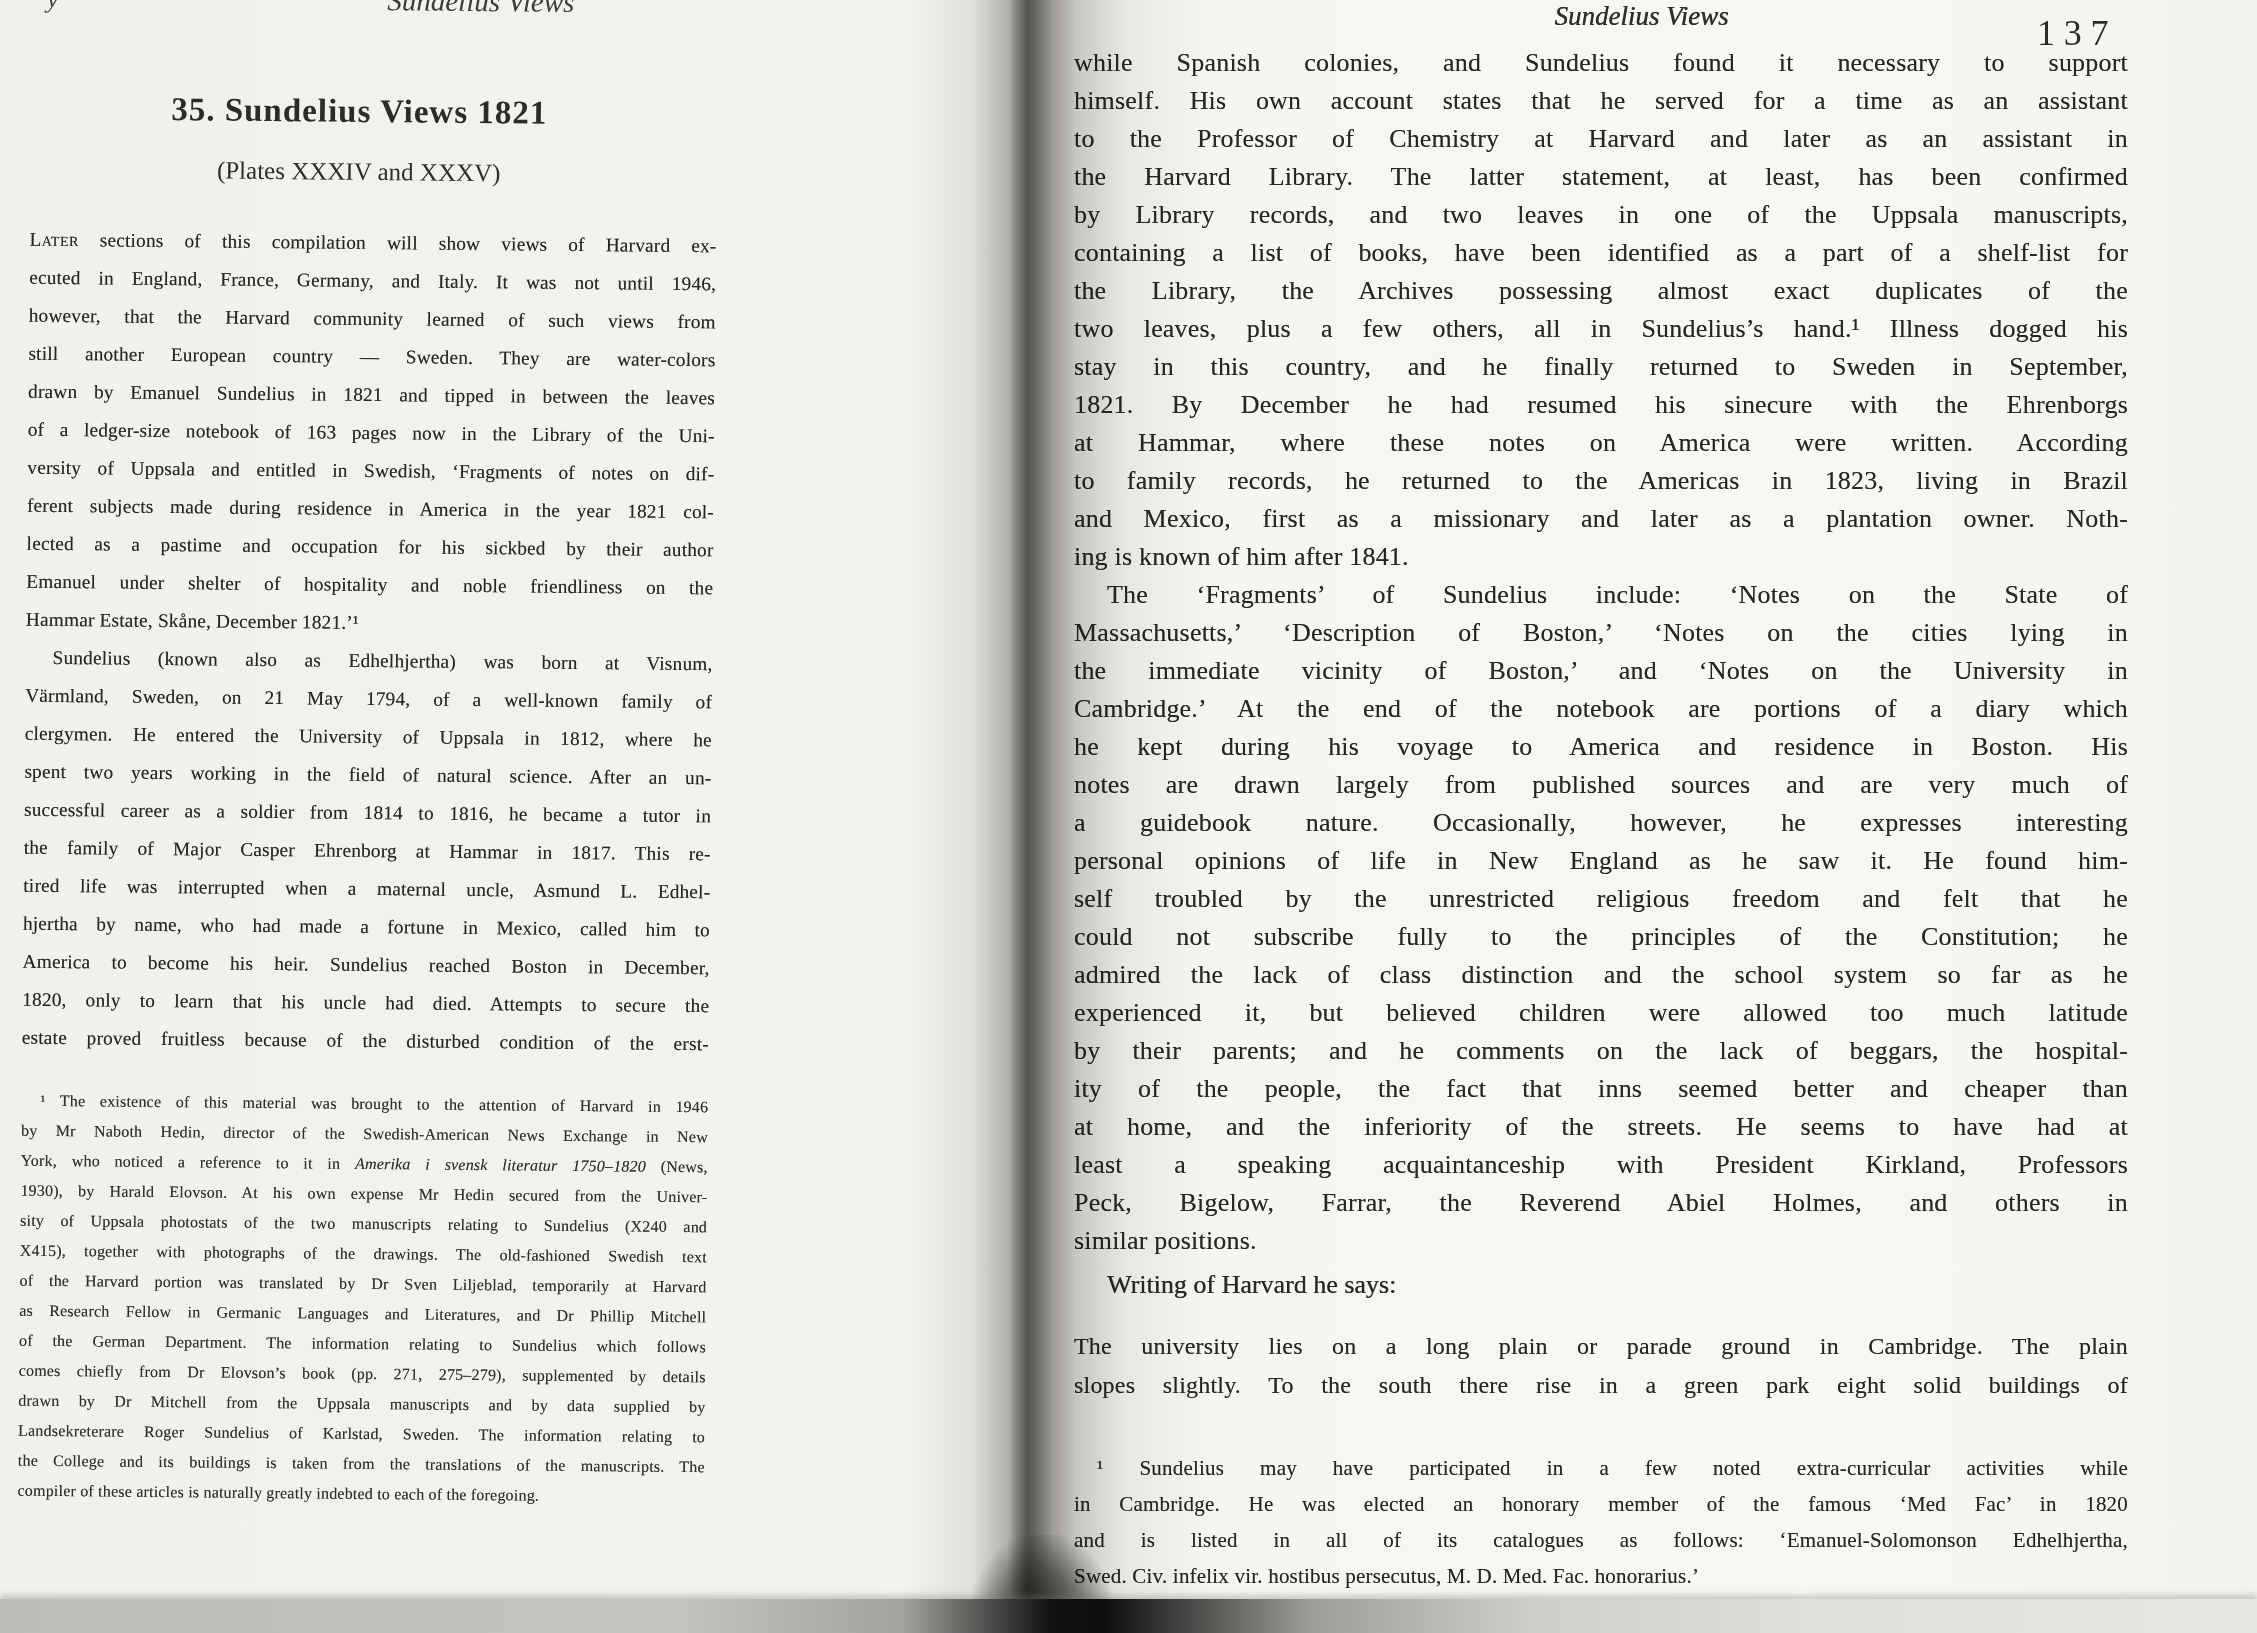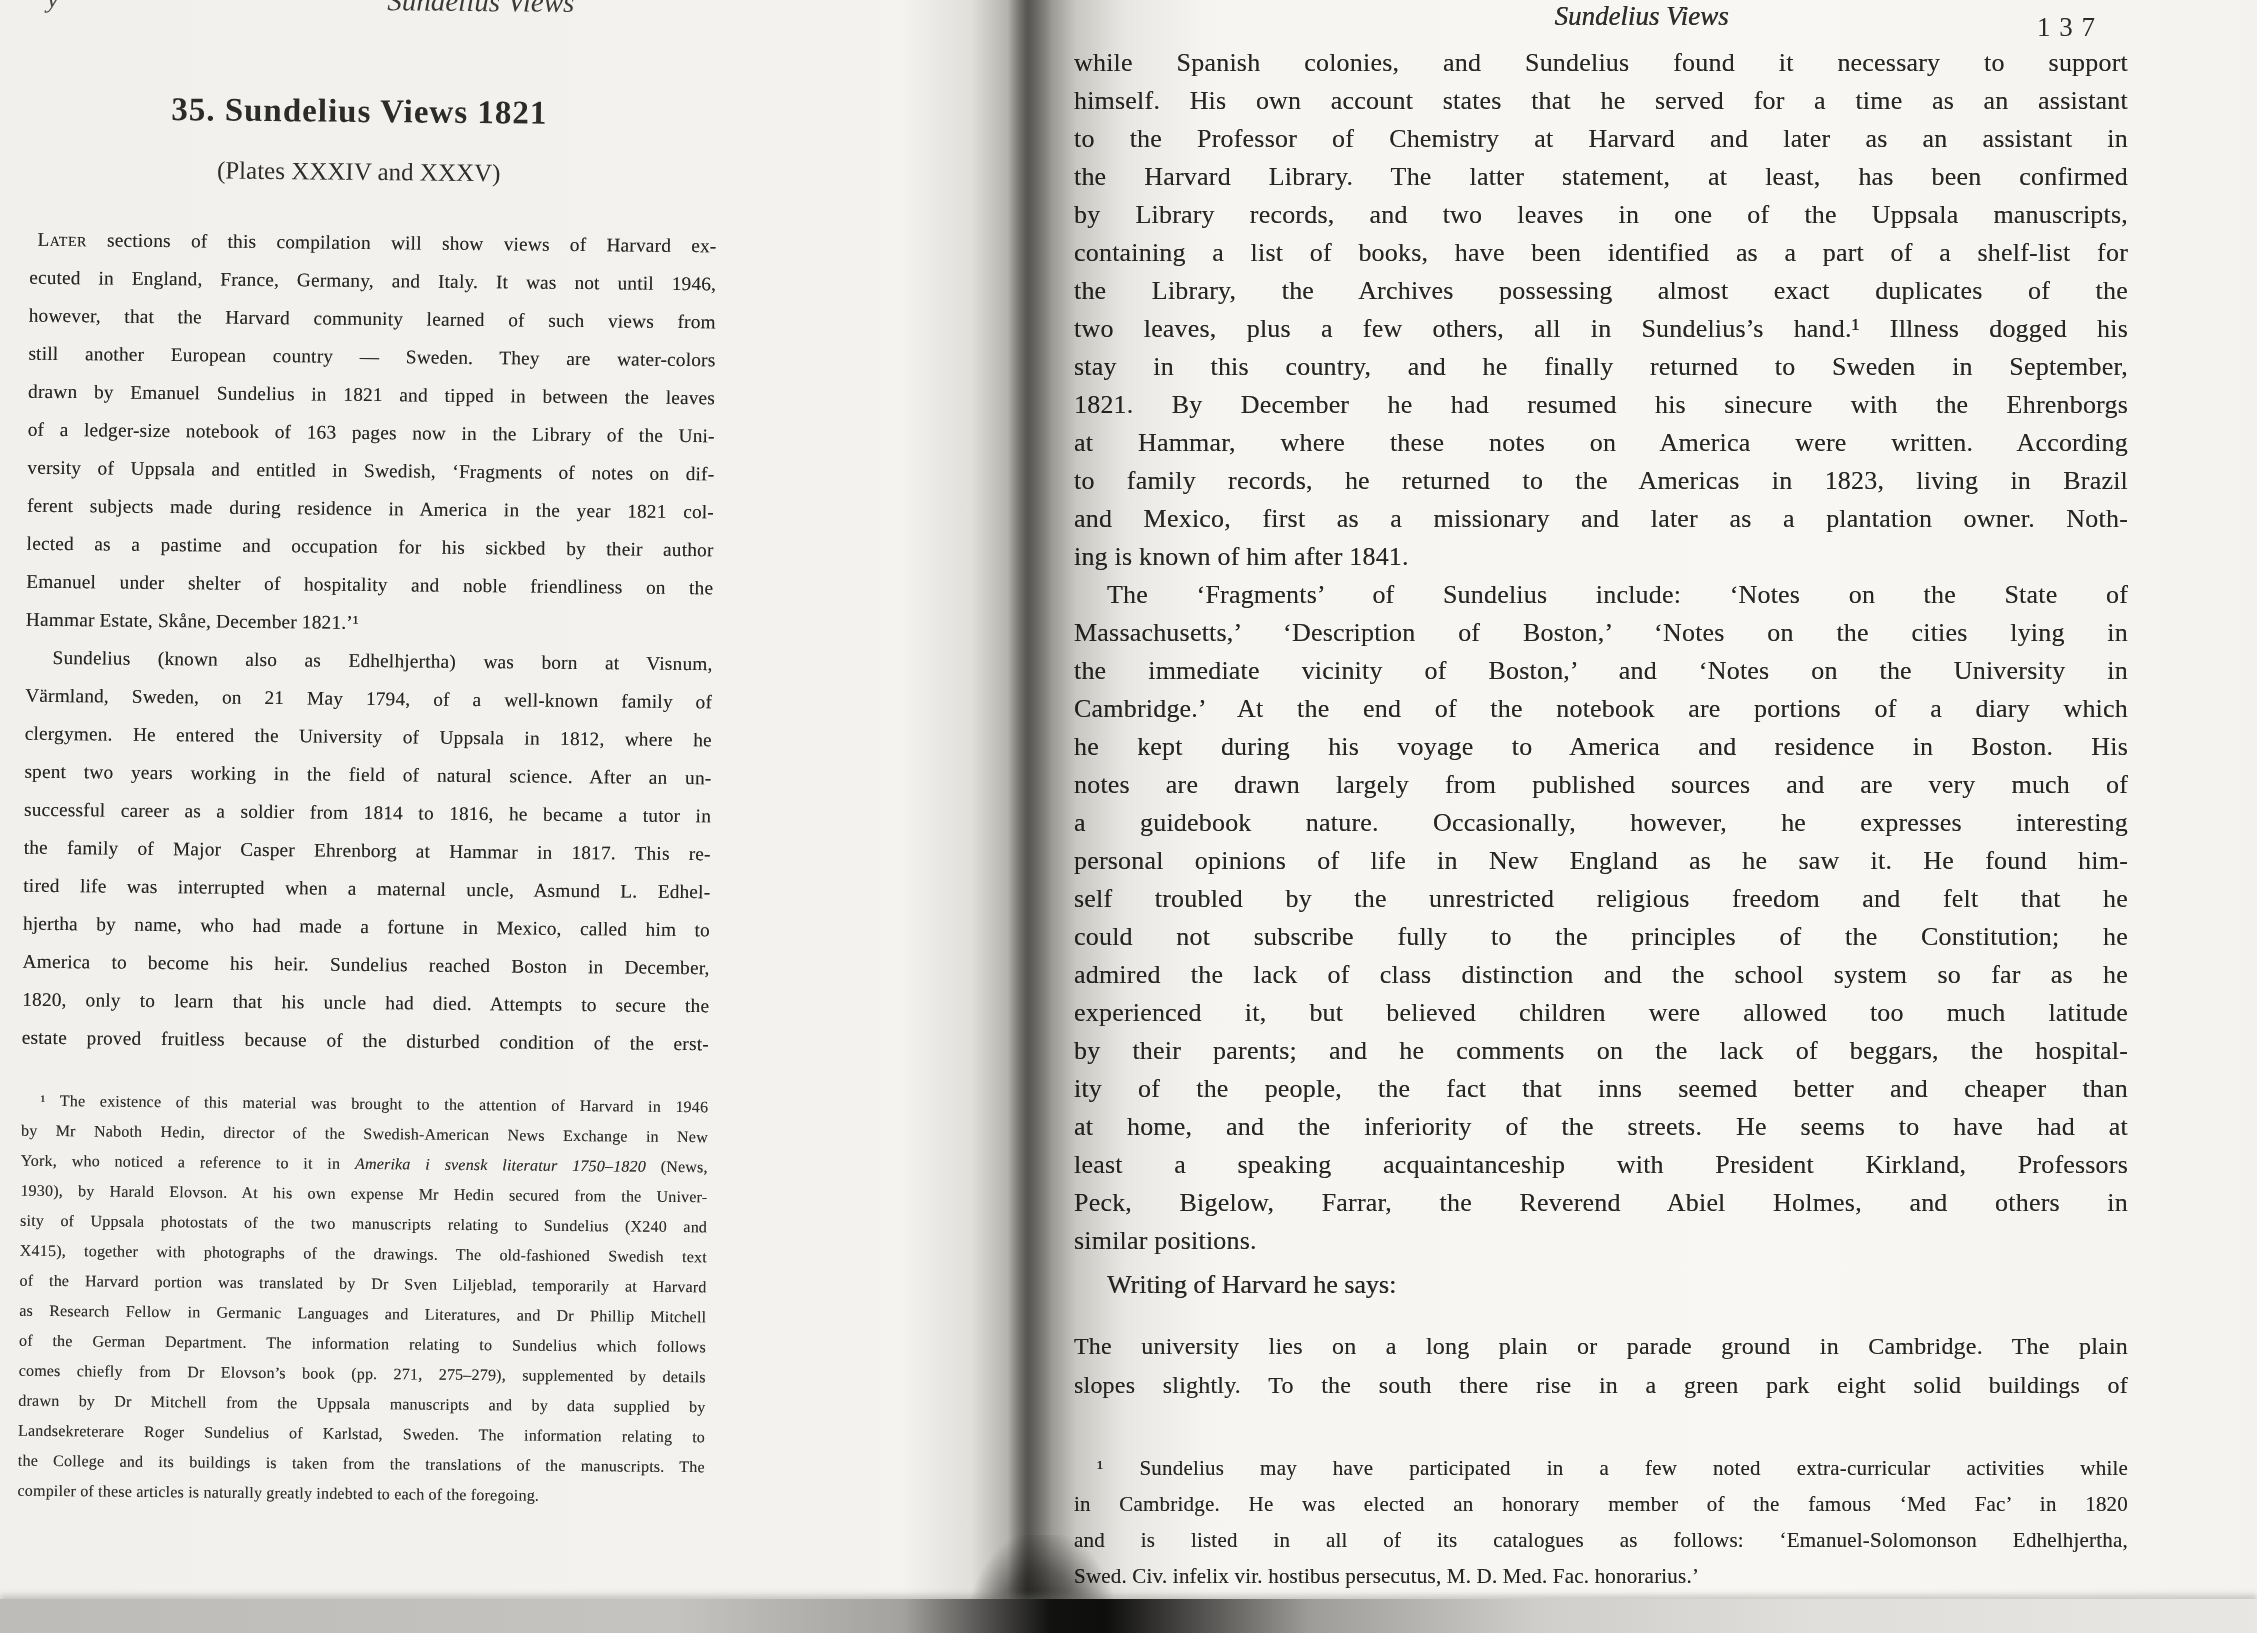--- a/index.html
+++ b/index.html
@@ -3,21 +3,21 @@
 <meta charset="utf-8">
 <style>
   * { margin:0; padding:0; box-sizing:border-box; }
   html,body { background:#e9e8e5; }
   #canvas {
     position:relative; width:2257px; height:1634px; overflow:hidden;
     font-family:"Liberation Serif", serif; color:#262624;
     background:linear-gradient(90deg,#f1f0ed 0%,#f3f2ef 38%,#f6f5f2 55%,#f8f7f4 80%,#f3f2ef 100%);
   }
   .it { font-style:italic; }
-  .sc { font-variant:small-caps; letter-spacing:0.5px;margin-left:8px; }
+  .sc { font-variant:small-caps; letter-spacing:0.5px; }
 
   
   .line {
     text-align:justify; text-align-last:justify;
     overflow:hidden; letter-spacing:0.2px;
     text-shadow:0 0 0.6px rgba(45,45,42,.55);
   }
   .line.last { text-align-last:left; }
   .indent > .line:first-child { text-indent:27px; }
 
@@ -34,21 +34,21 @@
   .lp-body { position:absolute; top:224px; left:24px; width:687px; font-size:19.3px; }
   .lp-body .line { height:38px; line-height:38px; }
   .lp-fn { position:absolute; top:1089px; left:24px; width:687px; font-size:16px; color:#2e2e2c; }
   .lp-fn .line { height:30px; line-height:30px; }
   .lp-fn .line:first-child { text-indent:19.3px; }
 
   
   .rp { position:absolute; left:941px; top:0; width:1316px; height:1634px; overflow:hidden; }
   .rp-runhead { position:absolute; top:1px; left:430px; width:541px; text-align:center;
     font-style:italic; font-size:27px; color:#2f2f2d; text-shadow:0.3px 0 0 currentColor; }
-  .rp-pagenum { position:absolute; top:11.6px; left:1096px; font-size:27px; letter-spacing:8.7px; color:#2b2b29; }
+  .rp-pagenum { position:absolute; top:11.6px; left:1096px; font-size:36px; letter-spacing:8.7px; color:#2b2b29; }
   .rp-body { position:absolute; top:44px; left:133px; width:1054px; font-size:26px;
     text-shadow:0.4px 0 0.4px rgba(35,35,33,.7); }
   .rp-body .line { height:38px; line-height:38px; }
   .rp-body .indent > .line:first-child { text-indent:33px; }
   .rp-intro { height:38px; line-height:38px; text-indent:33px; margin-top:5.8px; overflow:hidden; }
   .rp-quote { margin-top:23px; font-size:24px; }
   .rp-quote .line { height:39px; line-height:39px; }
   .rp-fn { position:absolute; top:1450px; left:133px; width:1054px; font-size:21px;
     text-shadow:0.3px 0 0.3px rgba(35,35,33,.6); }
   .rp-fn .line { height:36px; line-height:36px; }

